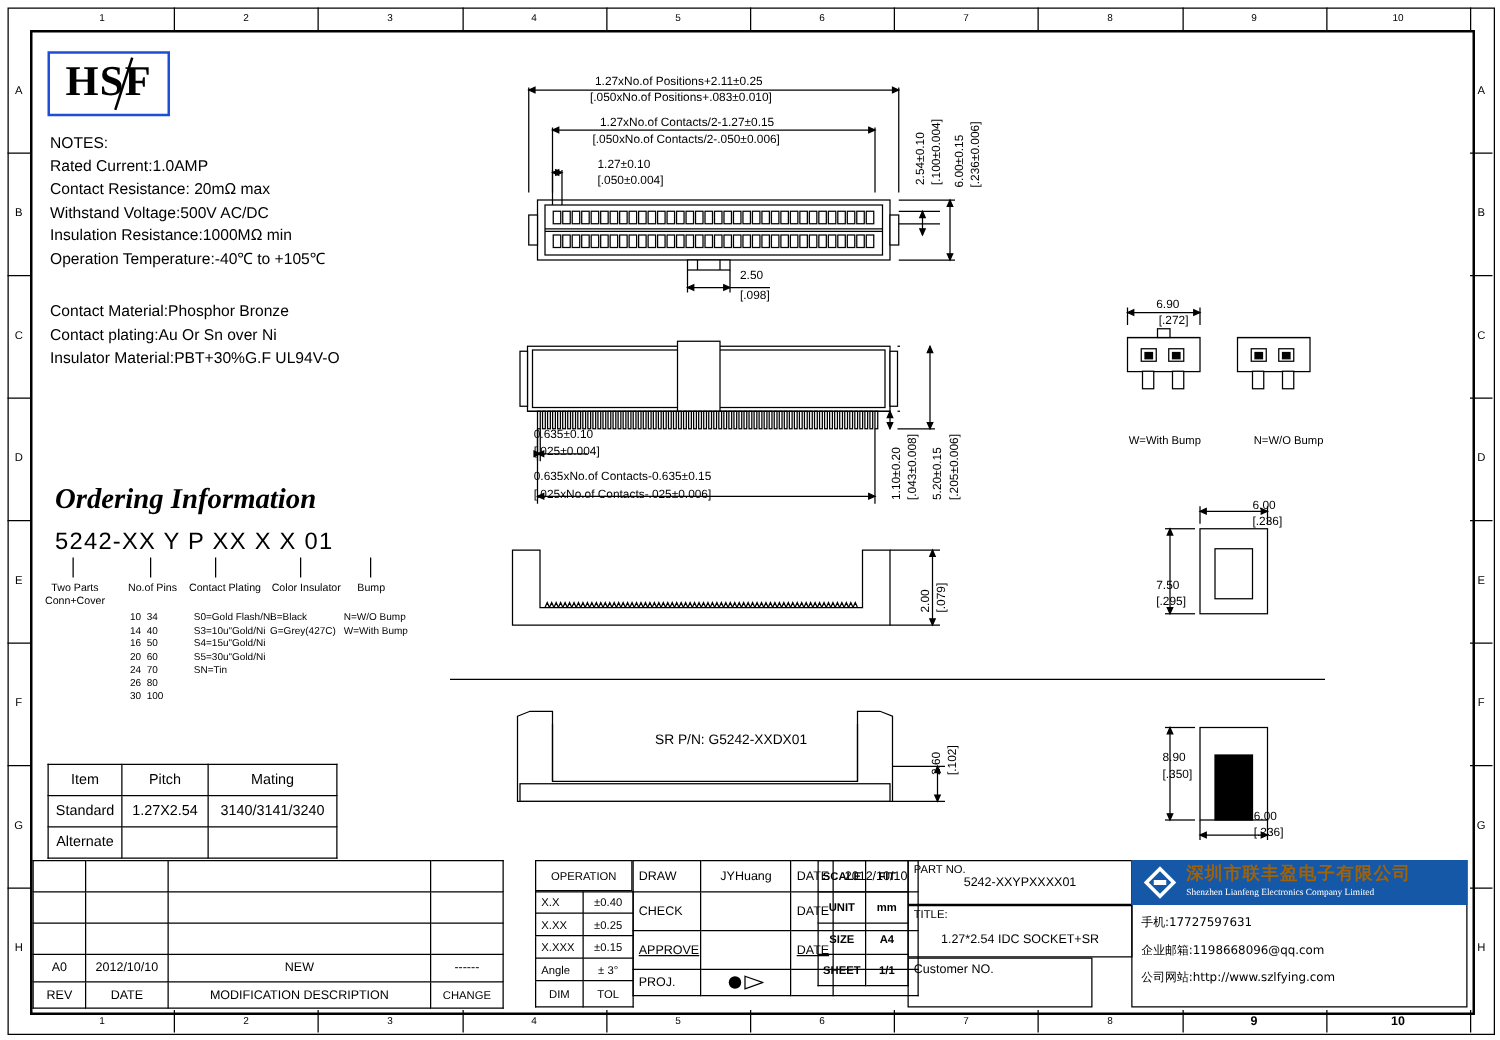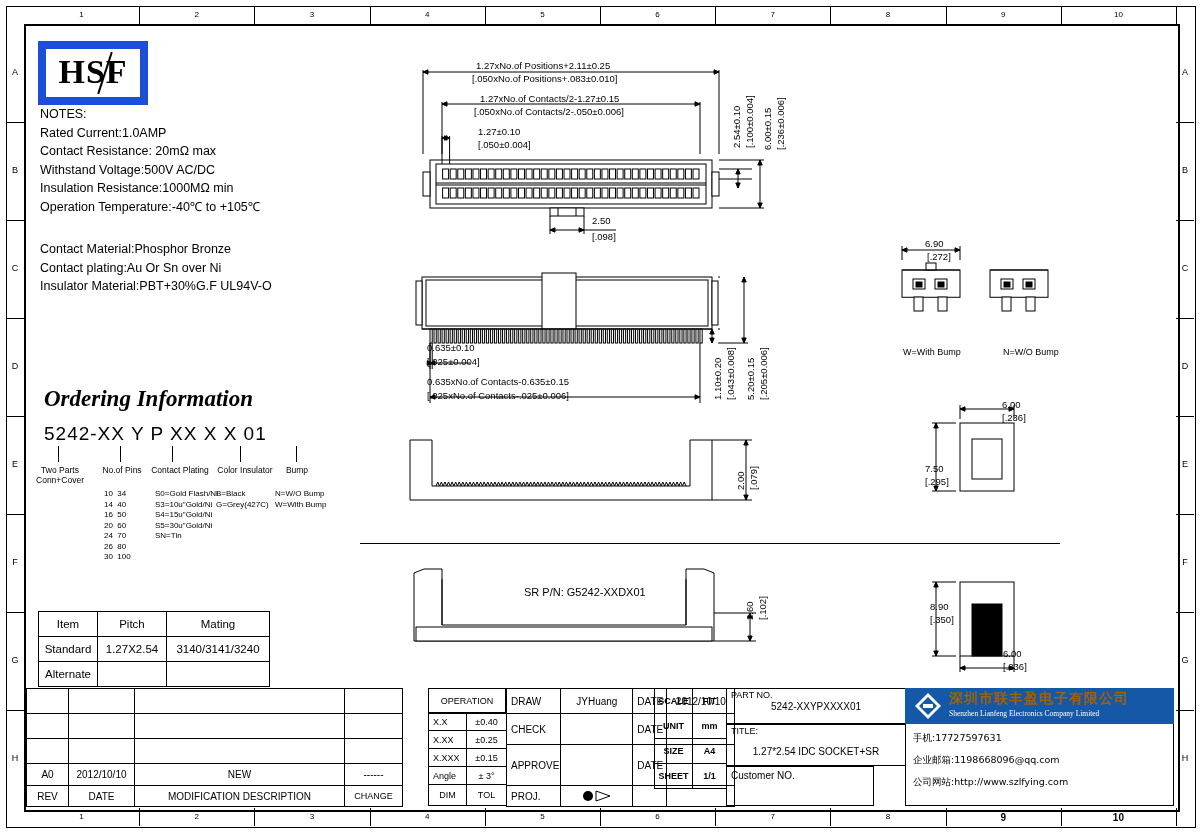--- a/index.html
+++ b/index.html
@@ -8,21 +8,21 @@
 
   
   .outer-frame{position:absolute;left:6px;top:6px;width:1188px;height:820px;border:1px solid #000;}
   .inner-frame{position:absolute;left:24px;top:24px;width:1152px;height:784px;border:2px solid #000;}
 
   .tick{position:absolute;background:#000;}
   .rulerlabel{position:absolute;font-size:8px;text-align:center;width:14px;}
   .rowlabel{position:absolute;font-size:9px;text-align:center;width:16px;}
 
   
-  .hsf-box{position:absolute;left:38px;top:41px;width:94px;height:48px;border:8px solid #1d4ed8;}
+  .hsf-box{position:absolute;left:38px;top:41px;width:94px;height:48px;border:2px solid #1d4ed8;}
   .hsf-text{position:absolute;left:0;top:0;width:94px;height:48px;line-height:46px;text-align:center;
     font-family:"Liberation Serif",serif;font-weight:bold;font-size:34px;letter-spacing:1px;}
   .hsf-slash{position:absolute;left:58px;top:2px;width:2px;height:44px;background:#000;transform:rotate(18deg);}
 
   
   .notes{position:absolute;left:40px;top:105px;width:330px;font-size:12.5px;line-height:18.5px;
          font-family:"Liberation Sans",sans-serif;}
   .notes div{white-space:nowrap;}
   .notes2{position:absolute;left:40px;top:240px;width:330px;font-size:12.5px;line-height:18.5px;}
   .notes2 div{white-space:nowrap;}
@@ -619,21 +619,21 @@
       <td class="c f10" style="width:72px;">JYHuang</td>
       <td class="l f10" style="width:34px;">DATE</td>
       <td class="c f10" style="width:68px;">2012/10/10</td>
     </tr>
     <tr style="height:31px;">
       <td class="l f10">CHECK</td>
       <td class="c f10"></td>
       <td class="l f10">DATE</td>
       <td class="c f10"></td>
     </tr>
-    <tr style="height:41px;">
+    <tr style="height:31px;text-decoration:underline;">
       <td class="l f10">APPROVE</td>
       <td class="c f10"></td>
       <td class="l f10">DATE</td>
       <td class="c f10"></td>
     </tr>
     <tr style="height:21px;">
       <td class="l f10">PROJ.</td>
       <td class="c f10">
         <svg width="34" height="12" style="position:relative;left:0;top:1px;">
           <circle cx="8" cy="6" r="5" fill="#000"></circle>

